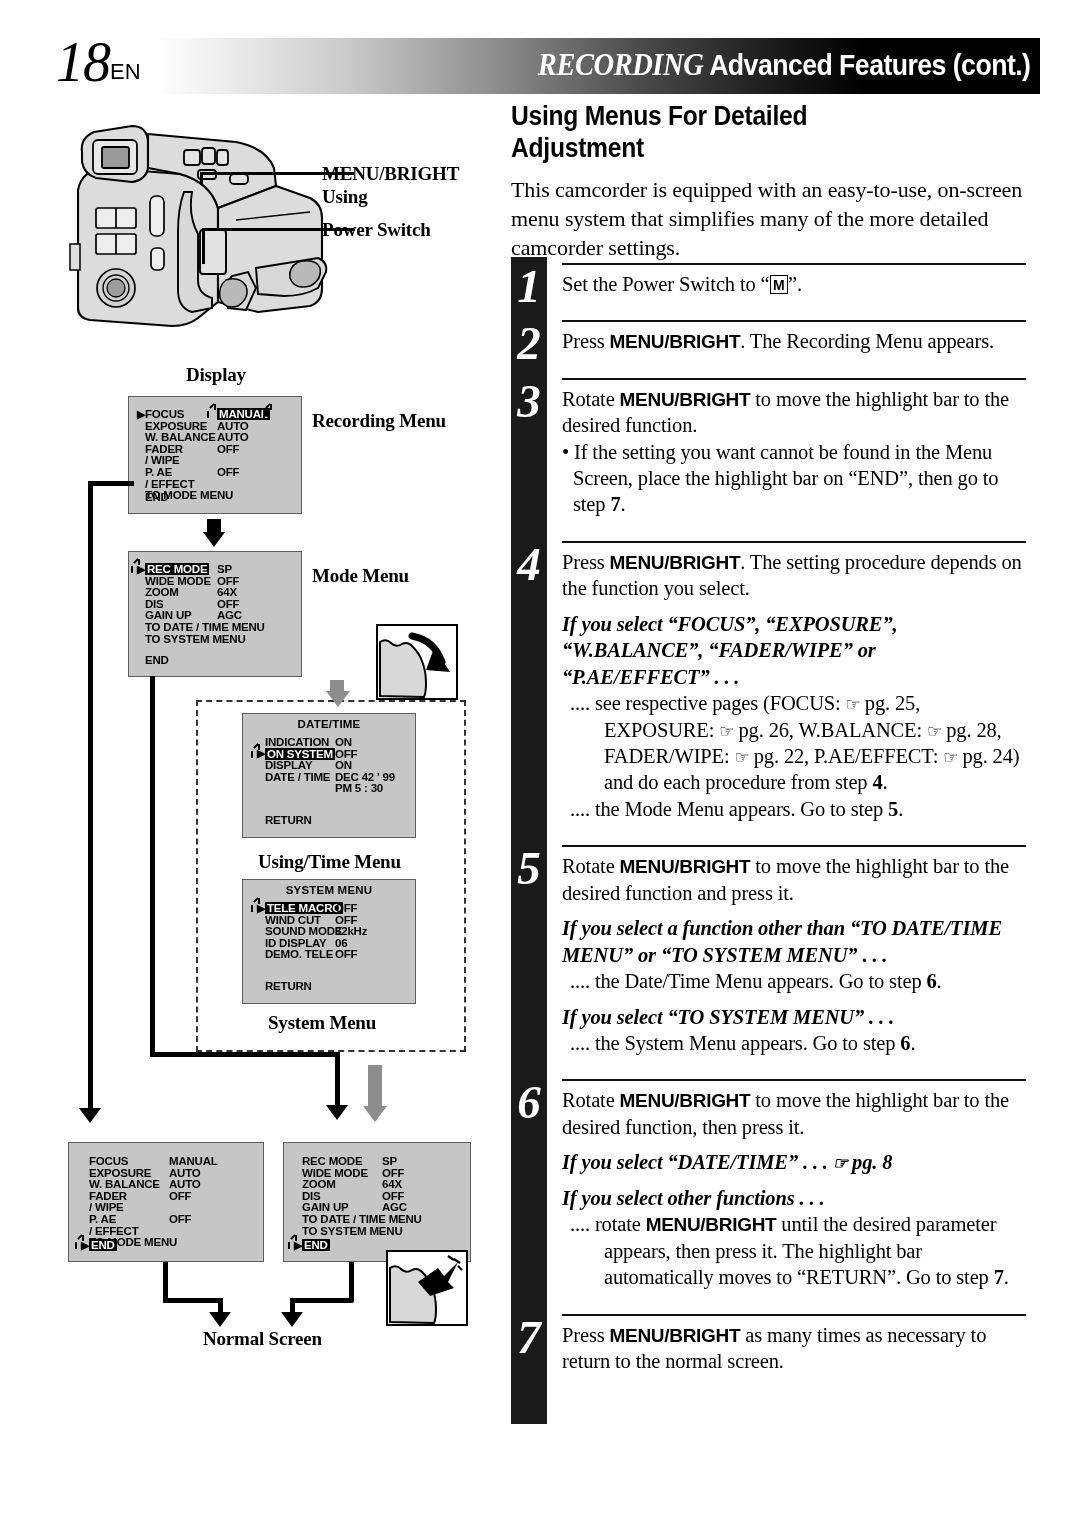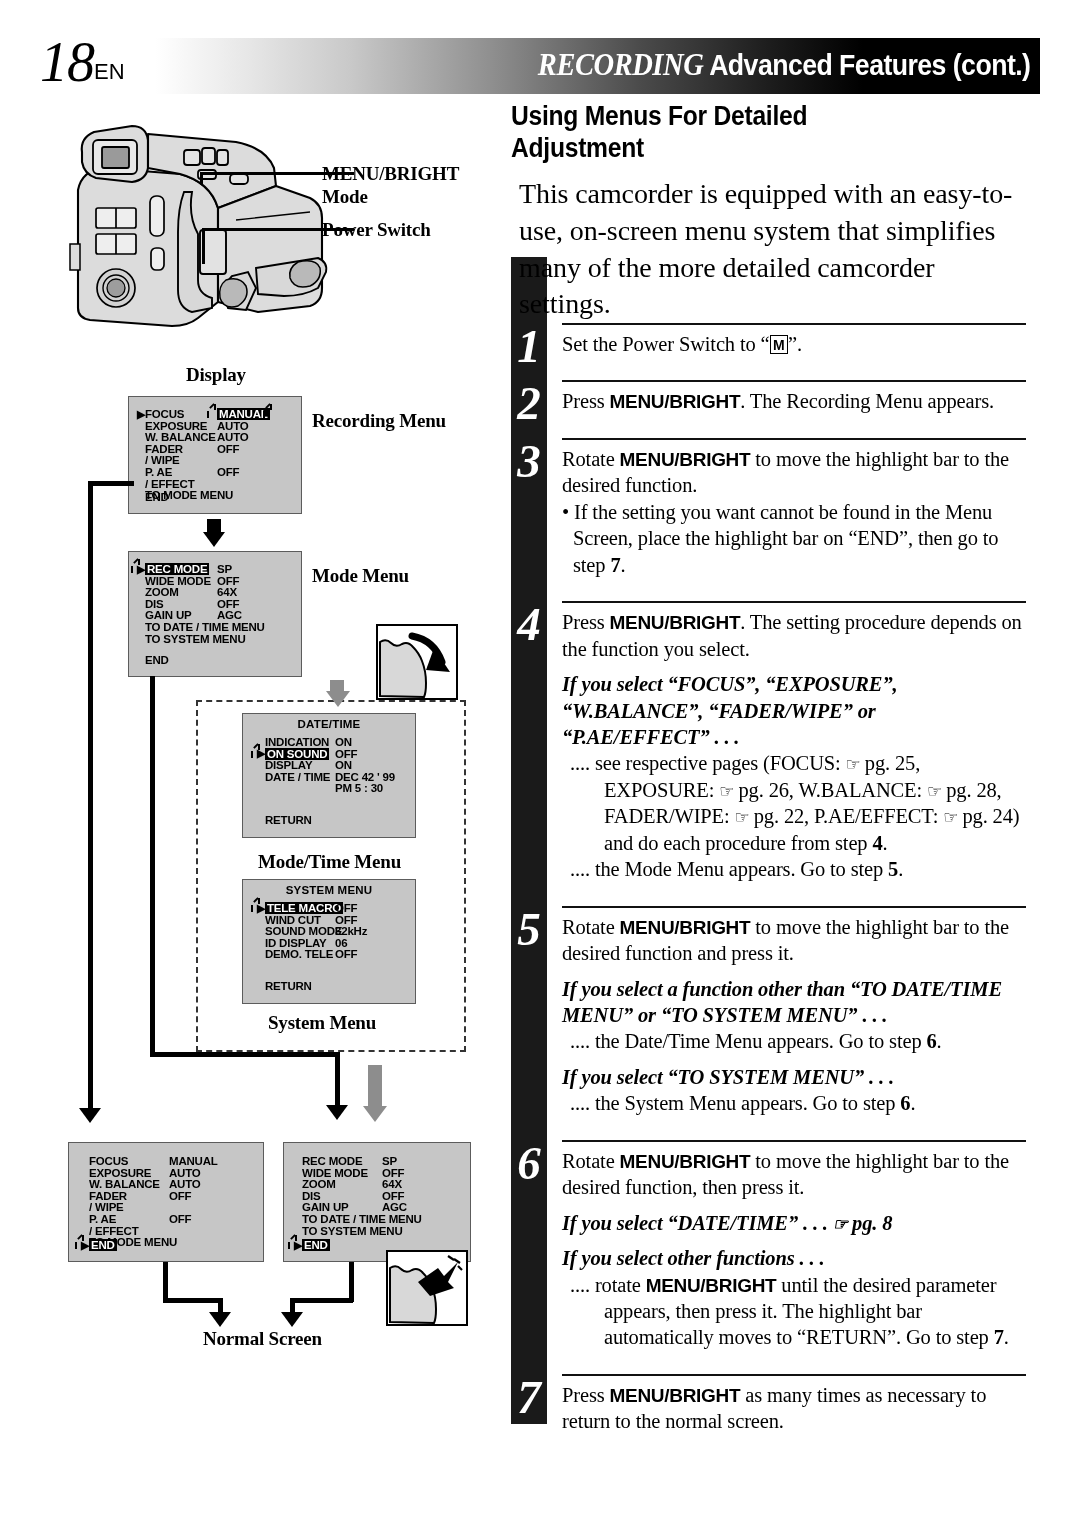--- a/index.html
+++ b/index.html
@@ -2,33 +2,33 @@
 <html><head>
 <meta charset="utf-8">
 <style>
   html,body{margin:0;padding:0;background:#fff;}
   body{width:1080px;height:1533px;position:relative;font-family:"Liberation Serif",serif;color:#000;overflow:hidden;}
 
   
   #hdr{position:absolute;left:40px;top:38px;width:1000px;height:56px;}
   #hdr-grad{position:absolute;left:115px;top:0;right:0;height:56px;
     background:linear-gradient(to right,#ffffff 0%,#e8e8e8 10%,#c9c9c9 22%,#8f8f8f 38%,#4a4a4a 55%,#1b1b1b 70%,#000 80%,#000 100%);}
-  #pageno{position:absolute;left:0;top:-4px;font-family:"Liberation Serif",serif;
+  #pageno{position:absolute;left:16px;top:-4px;font-family:"Liberation Serif",serif;
     font-style:italic;font-size:56px;font-weight:400;letter-spacing:-1px;line-height:1;}
   #pageno .en{font-family:"Liberation Sans",sans-serif;font-style:normal;font-size:22px;font-weight:400;letter-spacing:0;vertical-align:2px;}
   #hdr-title{position:absolute;right:10px;top:9px;color:#fff;white-space:nowrap;
     font-family:"Liberation Sans",sans-serif;font-weight:bold;font-size:29px;letter-spacing:-.6px;
     transform:scaleX(.92);transform-origin:right center;}
   #hdr-title .it{font-family:"Liberation Serif",serif;font-style:italic;font-weight:bold;font-size:31px;letter-spacing:-.5px;}
 
   
   #rcol{position:absolute;left:511px;top:100px;width:515px;}
   #sec-title{font-family:"Liberation Sans",sans-serif;font-weight:bold;font-size:28px;
     line-height:1.13;letter-spacing:-.3px;transform:scaleX(.88);transform-origin:left top;width:585px;}
-  #intro{margin-top:13px;font-size:28px;line-height:1.31;letter-spacing:-.1px;margin-left:8px;}
+  #intro{margin-top:13px;font-size:22px;line-height:1.31;letter-spacing:-.1px;}
 
   .step{position:relative;padding-left:51px;}
   .step .num{position:absolute;left:0;top:0;width:36px;color:#fff;
     font-family:"Liberation Serif",serif;font-style:italic;font-weight:bold;
     font-size:47px;line-height:.98;text-align:center;}
   .step .body{border-top:2.5px solid #111;padding-top:6px;padding-bottom:23px;}
   .step .body p{margin:0;font-size:20.5px;line-height:1.29;letter-spacing:-.15px;}
   .step .body p.bul{padding-left:11px;text-indent:-11px;}
   .step .body p.ind{padding-left:42px;text-indent:-34px;}
   .cond{font-family:"Liberation Serif",serif;font-weight:bold;font-style:italic;
@@ -121,21 +121,21 @@
   </g>
   <g fill="#9d9d9d" stroke="#000" stroke-width="1.3">
     <ellipse cx="56" cy="176" rx="9" ry="9"></ellipse>
   </g>
   <rect x="10" y="132" width="10" height="26" fill="#ddd" stroke="#000" stroke-width="1.5"></rect>
 </svg>
 
 <div class="ln" style="left:200px;top:172px;width:154px;height:2.6px"></div>
 <div class="ln" style="left:200px;top:172px;width:2.6px;height:12px"></div>
 <div class="lbl" style="left:322px;top:163px">MENU/BRIGHT</div>
-<div class="lbl" style="left:322px;top:186px">Mode</div>
+<div class="lbl" style="left:322px;top:186px">Using</div>
 
 <div class="ln" style="left:202px;top:228px;width:152px;height:2.6px"></div>
 <div class="ln" style="left:202px;top:228px;width:2.6px;height:36px"></div>
 <div class="lbl" style="left:322px;top:219px">Power Switch</div>
 
 <div class="lbl" style="left:186px;top:364px">Display</div>
 
 <div class="osd" id="osd-rec" style="left:128px;top:396px;width:172px;height:116px">
     <div class="row" style="left: 16px; top: 11px;">FOCUS</div>
     <div class="val" style="left: 88px; top: 11px;"><span class="hl">MANUAL</span></div>
@@ -187,36 +187,36 @@
     <div class="row" style="left: 16px; top: 102px;">END</div>
   </div>
 <div class="cap" style="position:absolute;left:312px;top:565px">Mode Menu</div>
 
 <div class="dash" style="left:196px;top:700px;width:266px;height:348px"></div>
 
 <div class="osd" id="osd-dt" style="left:242px;top:713px;width:172px;height:123px">
     <div class="ttl" style="top: 4px;">DATE/TIME</div>
     <div class="row" style="left: 22px; top: 22px;">INDICATION</div>
     <div class="val" style="left: 92px; top: 22px;">ON</div>
-    <div class="row" style="left: 22px; top: 33.6px;"><span class="hl">ON SOUND</span></div>
+    <div class="row" style="left: 22px; top: 33.6px;"><span class="hl">ON SYSTEM</span></div>
     <div class="val" style="left: 92px; top: 33.6px;">OFF</div>
     <div class="cur" style="left: 14px; top: 34.1px;">▶</div>
     <span class="blink" style="left: 8px; top: 29.6px;">
       <i style="left: 0px; top: 7px; width: 2px; height: 7px;"></i>
       <i style="left: 2px; top: 1px; width: 6px; height: 2px; transform: rotate(-45deg);"></i>
       <i style="left: 7px; top: 0px; width: 2px; height: 6px;"></i>
     </span>
     <div class="row" style="left: 22px; top: 45.2px;">DISPLAY</div>
     <div class="val" style="left: 92px; top: 45.2px;">ON</div>
     <div class="row" style="left: 22px; top: 56.8px;">DATE / TIME</div>
     <div class="val" style="left: 92px; top: 56.8px;">DEC 42 ' 99</div>
     <div class="val" style="left: 92px; top: 68.4px;">PM  5 : 30</div>
     <div class="row" style="left: 22px; top: 100px;">RETURN</div>
   </div>
-<div class="cap" style="position:absolute;left:258px;top:851px">Mode/Time Menu</div>
+<div class="cap" style="position:absolute;left:258px;top:851px">Using/Time Menu</div>
 
 <div class="osd" id="osd-sys" style="left:242px;top:879px;width:172px;height:123px">
     <div class="ttl" style="top: 4px;">SYSTEM MENU</div>
     <div class="row" style="left: 22px; top: 22px;"><span class="hl">TELE MACRO</span></div>
     <div class="val" style="left: 92px; top: 22px;">OFF</div>
     <div class="cur" style="left: 14px; top: 22.5px;">▶</div>
     <span class="blink" style="left: 8px; top: 18px;">
       <i style="left: 0px; top: 7px; width: 2px; height: 7px;"></i>
       <i style="left: 2px; top: 1px; width: 6px; height: 2px; transform: rotate(-45deg);"></i>
       <i style="left: 7px; top: 0px; width: 2px; height: 6px;"></i>

